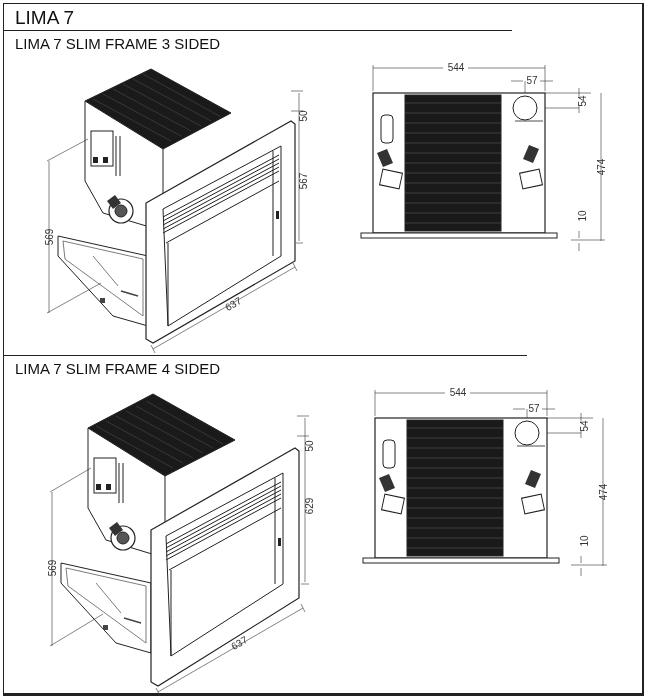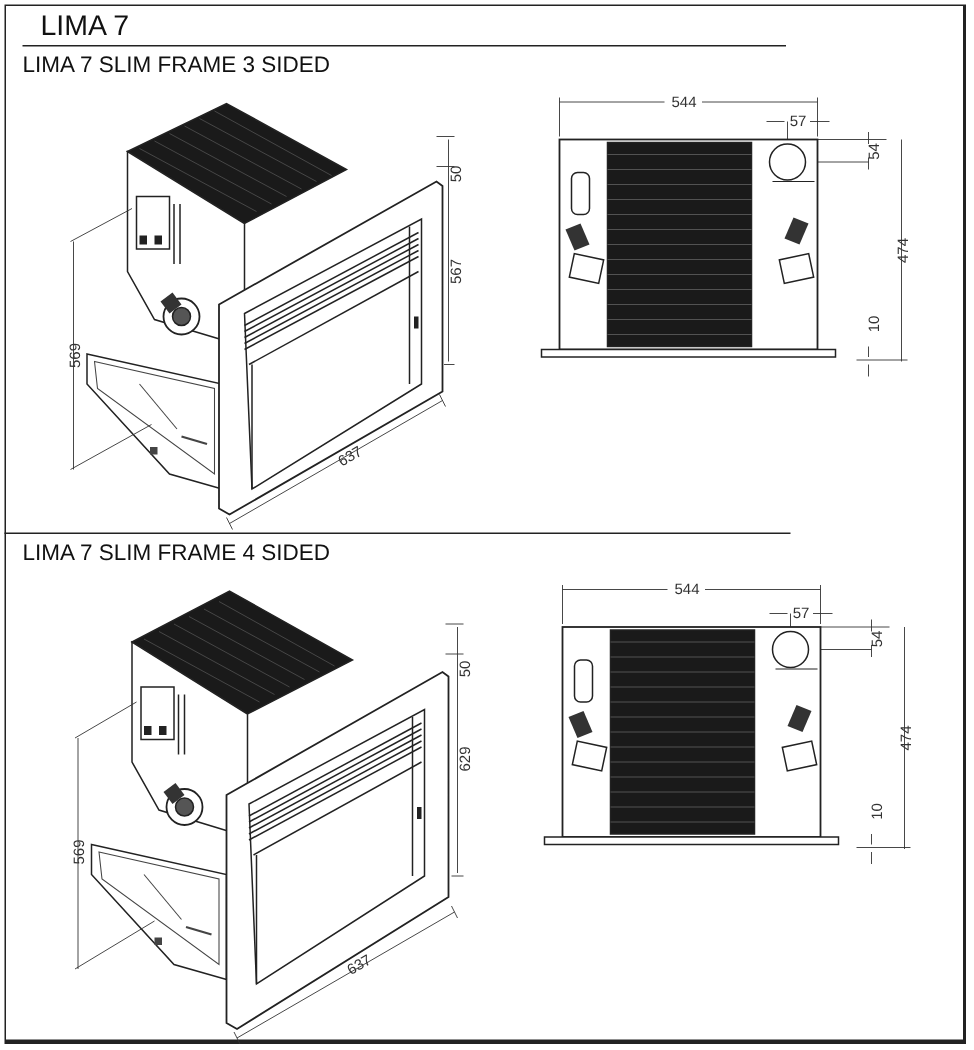--- a/index.html
+++ b/index.html
@@ -1,19 +1,19 @@
 <!DOCTYPE html>
 <html><head>
 <meta charset="utf-8">
 <style>
   html, body { margin: 0; padding: 0; background: #ffffff; }
   body { width: 649px; height: 700px; position: relative; overflow: hidden; font-family: "Liberation Sans", sans-serif; color: #111; }
   .page { position: absolute; left: 0; top: 0; width: 649px; height: 700px; }
   .frame { position: absolute; left: 3px; top: 3px; width: 641px; height: 693px; border: 1.5px solid #222; border-right-width: 2px; border-bottom-width: 3px; box-sizing: border-box; }
-  .title-row { position: absolute; left: 3px; top: 3px; width: 509px; height: 28px; border-bottom: 1.5px solid #222; box-sizing: border-box; margin-left: 12px; }
+  .title-row { position: absolute; left: 3px; top: 3px; width: 509px; height: 28px; border-bottom: 1.5px solid #222; box-sizing: border-box; }
   .title { position: absolute; left: 12px; top: 4px; font-size: 19px; line-height: 22px; }
   .section { position: absolute; left: 3px; width: 524px; box-sizing: border-box; }
   .section.s1 { top: 31px; height: 325px; border-bottom: 1.5px solid #222; }
   .section.s2 { top: 356px; height: 340px; padding-left: 36px; }
   .section-title { position: absolute; left: 12px; top: 4px; font-size: 15px; line-height: 18px; }
   svg { position: absolute; overflow: visible; }
   .dim { font-family: "Liberation Sans", sans-serif; font-size: 10px; fill: #333; }
 </style>
 </head>
 <body>

